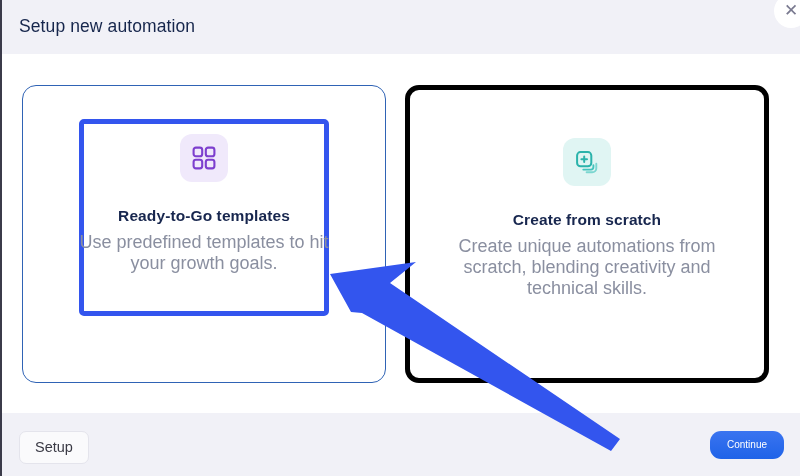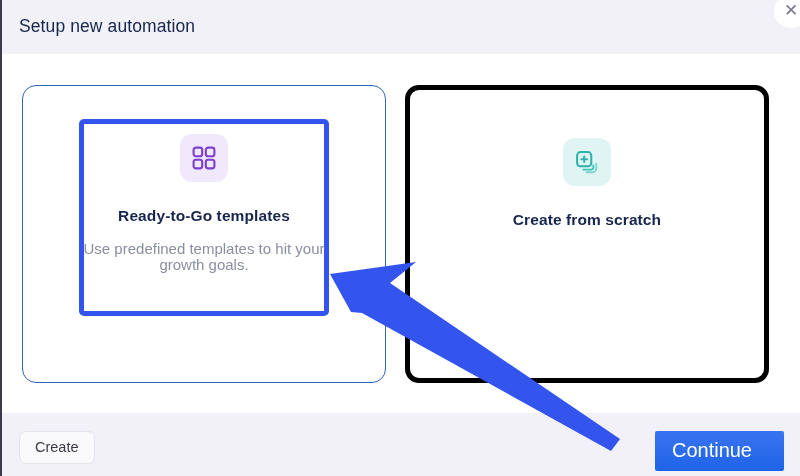--- a/index.html
+++ b/index.html
@@ -130,23 +130,23 @@
   .icon-tile.teal   { background: #e0f5f3; }
 
   .card-heading {
     margin-top: 25px;
     font-size: 15.5px;
     font-weight: bold;
     color: #17264e;
     letter-spacing: .1px;
   }
   .card-desc {
-    margin-top: 16px;
-    font-size: 15px;
-    line-height: 16px;
+    margin-top: 7px;
+    font-size: 18px;
+    line-height: 21px;
     color: #8a8fa0;
     padding: 0 38px;
   }
   .card-desc.wide { padding: 0 40px; }
 
   
   .dialog-footer {
     position: absolute;
     left: 0;
     top: 413px;
@@ -164,26 +164,26 @@
     background: #fafafc;
     border: 1px solid #e4e4ec;
     border-radius: 7px;
     cursor: pointer;
     font-family: "Liberation Sans", sans-serif;
   }
   .btn-continue {
     position: absolute;
     right: 16px;
     top: 18px;
-    padding: 8px 32px 9px 17px;
-    font-size: 20px;
+    padding: 8px 17px 9px 17px;
+    font-size: 10px;
     color: #ffffff;
     background: linear-gradient(180deg, #3a74f0 0%, #1f63e8 100%);
     border: none;
-    border-radius: 2px;
+    border-radius: 11px;
     cursor: pointer;
     font-family: "Liberation Sans", sans-serif;
   }
 
   
   .arrow-overlay {
     position: absolute;
     left: 0;
     top: 0;
     width: 800px;
@@ -224,28 +224,29 @@
         <div class="card-content unsel">
           <div class="icon-tile teal">
             <svg width="26" height="26" viewBox="0 0 26 26" fill="none">
               <path d="M9.3 20.6h7.6c1.4 0 2.5-1.1 2.5-2.5v-1.8" stroke="#44c3bc" stroke-width="1.9" stroke-linecap="round"></path>
               <path d="M12.6 23.3h5.6c2.3 0 4.1-1.8 4.1-4.1v-4.4" stroke="#7bd6d0" stroke-width="1.9" stroke-linecap="round"></path>
               <rect x="3.1" y="3.1" width="14.2" height="14.2" rx="3.4" stroke="#2bb3ab" stroke-width="2"></rect>
               <path d="M10.2 7.4v5.6M7.4 10.2h5.6" stroke="#2bb3ab" stroke-width="2" stroke-linecap="round"></path>
             </svg>
           </div>
           <div class="card-heading">Create from scratch</div>
+          <div class="card-desc wide">Create unique automations from scratch, blending creativity and technical skills.</div>
         </div>
       </div>
 
     </div>
   </div>
 
   <div class="dialog-footer">
-    <button class="btn-cancel">Create</button>
+    <button class="btn-cancel">Setup</button>
     <button class="btn-continue">Continue</button>
   </div>
 
   <svg class="arrow-overlay" viewBox="0 0 800 476">
     <path d="M328 274
              L414 262
              L388 283
              L618 439
              L609 451
              L360 313

